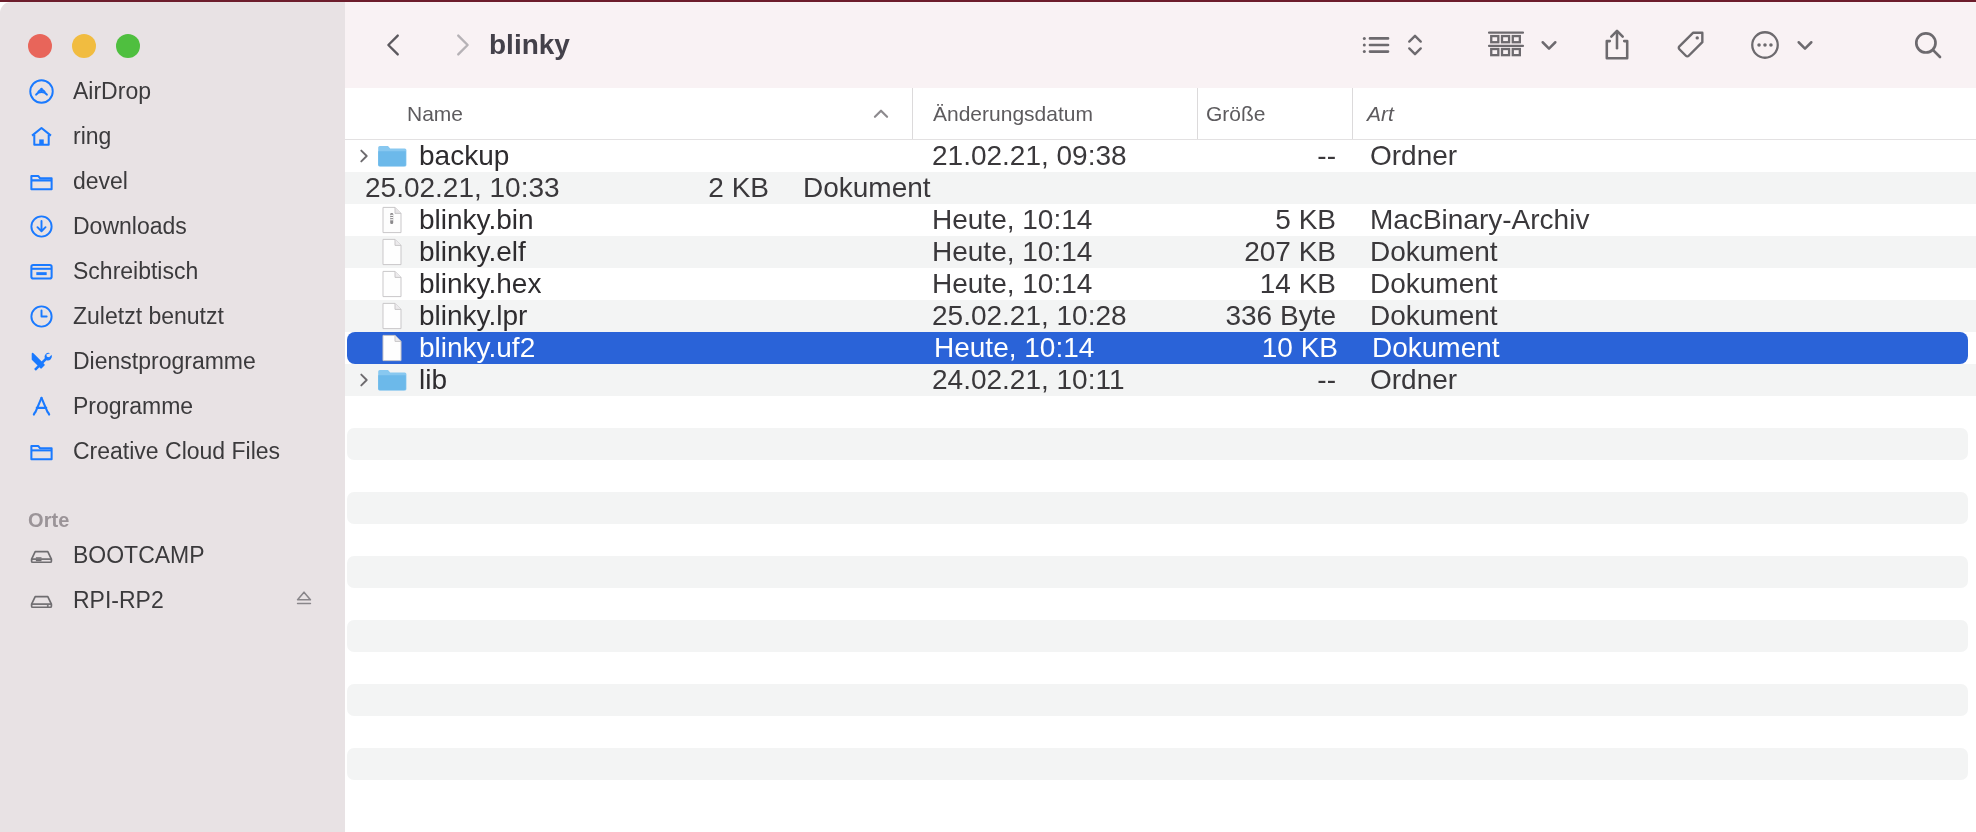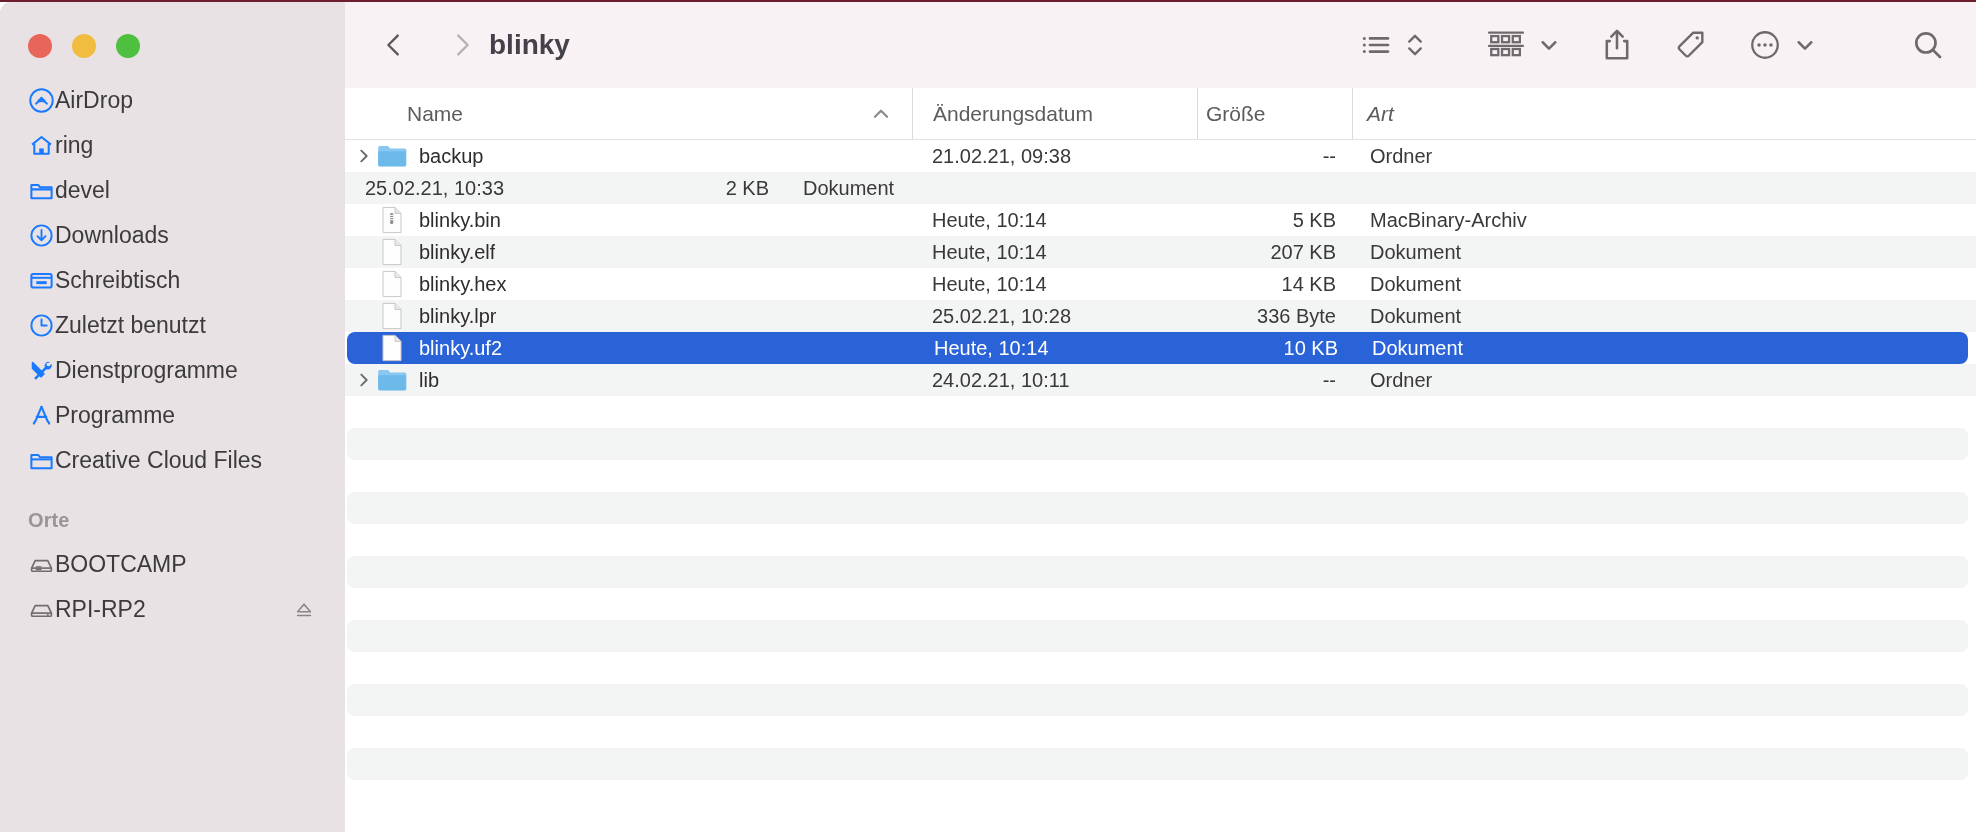--- a/index.html
+++ b/index.html
@@ -40,23 +40,24 @@
 
   .sb-section {
     font-size: 20px;
     font-weight: bold;
     color: #9b9498;
     padding: 12px 0 10px 28px;
     letter-spacing: .1px;
   }
   .sb-item {
     display: flex;
-    align-items: center;
+    align-items: flex-start;
     height: 45px;
     padding-left: 28px;
+    gap: 18px;
     color: #3b3a3c;
     font-size: 23px;
     cursor: default;
   }
   .sb-icon {
     width: 27px; height: 27px;
     flex: 0 0 27px;
     display: flex; align-items: center; justify-content: center;
   }
   .sb-icon svg { display: block; }
@@ -140,21 +141,21 @@
   
   .list {
     flex: 1;
     overflow: hidden;
     background: #ffffff;
   }
   .row {
     height: 32px;
     display: flex;
     align-items: center;
-    font-size: 20px;
+    font-size: 28px;
     color: #2e2c2f;
     position: relative;
   }
   .row.stripe { background: #f3f4f4; }
   .row.filled { height: 32px; }
   .row.selected {
     background: #2a63d8;
     color: #ffffff;
     border-radius: 8px;
     margin: 0 8px 0 2px;

